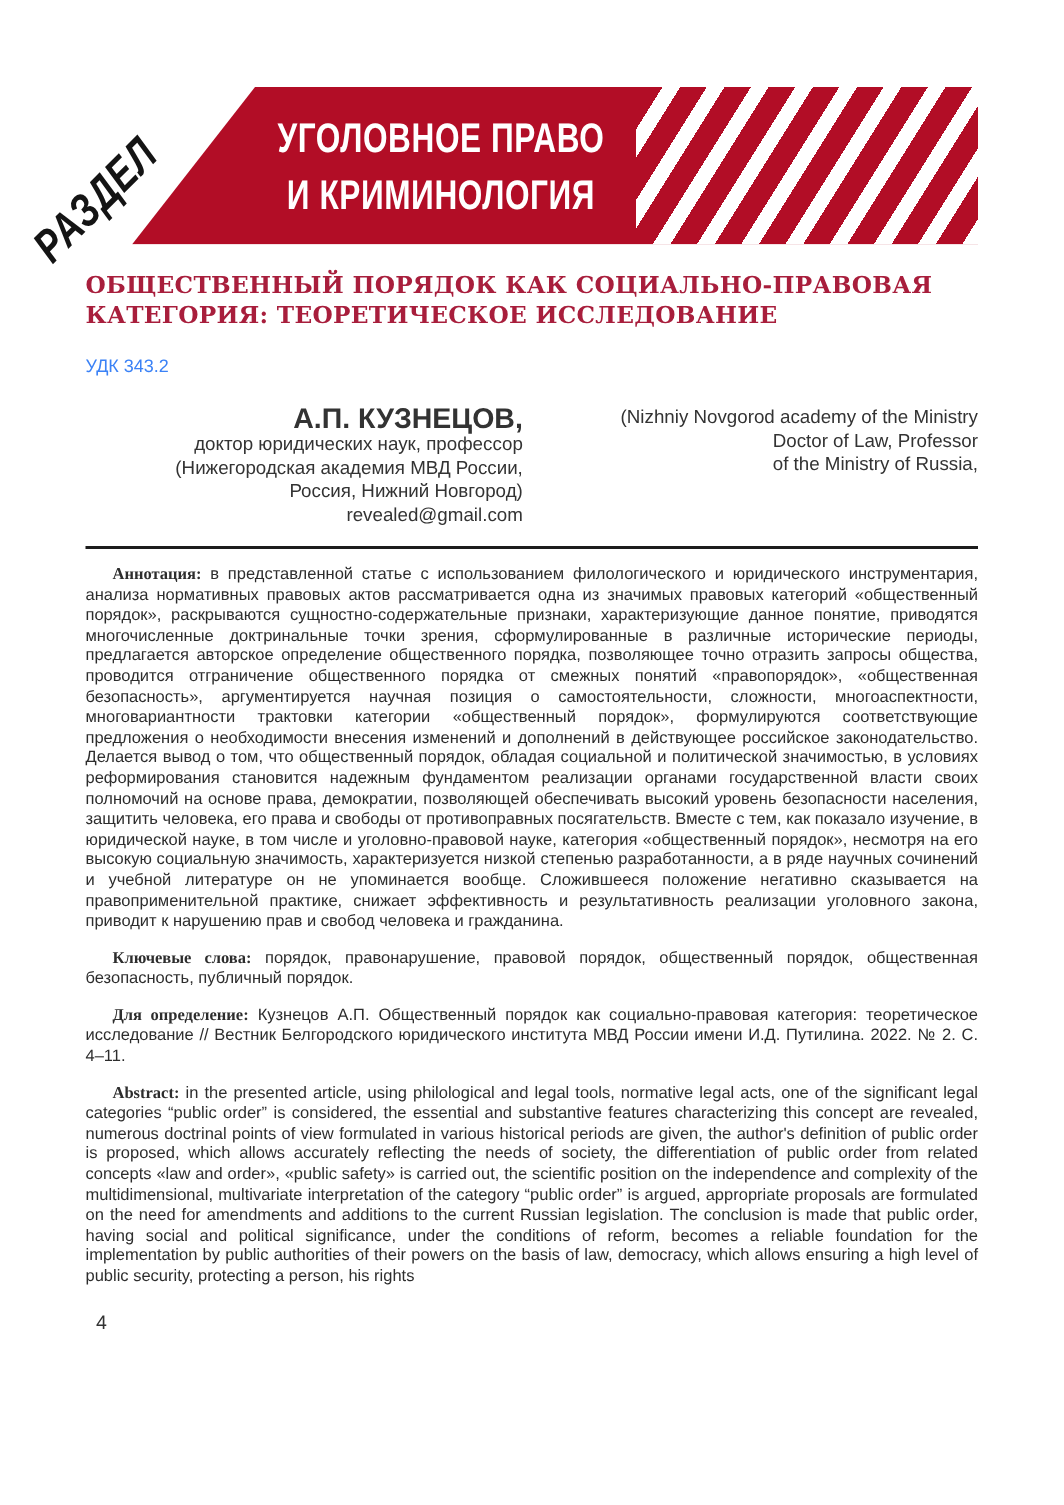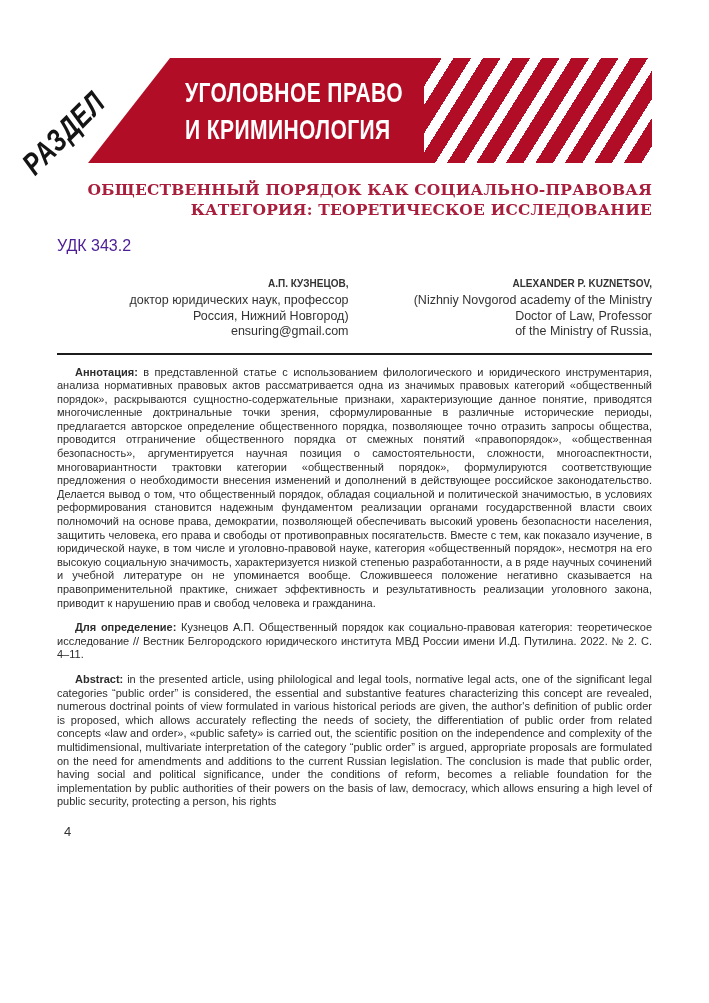--- a/index.html
+++ b/index.html
@@ -11,20 +11,21 @@
     color:#2f2f2f;
     overflow:hidden;
   }
 
   
   .banner-wrap { position:absolute; top:58px; left:57px; width:595px; height:105px; }
   .banner {
     position:absolute; inset:0;
     background:var(--banner-red,#b20d26);
     clip-path:polygon(113px 0, 100% 0, 100% 100%, 31px 100%);
+    text-align:center;
   }
   .banner-stripes {
     position:absolute; top:0; right:0; bottom:0; width:228px;
     background:repeating-linear-gradient(122deg, transparent 0 15px, #ffffff 15px 25px);
   }
   .banner-title {
     position:absolute; left:128px; top:16px;
     color:#ffffff; font-weight:bold; font-size:27px; line-height:37px;
     letter-spacing:.5px; white-space:nowrap;
     transform:scale(.78,1.02); transform-origin:left top;
@@ -35,47 +36,47 @@
     background:#ffffff; padding:3px 10px 1px 6px;
     color:#141414; font-weight:bold; font-style:italic;
     font-size:31px; line-height:31px; white-space:nowrap;
   }
   .section-label .squeeze { display:inline-block; transform:scaleX(.78); transform-origin:left center; letter-spacing:1px; }
 
   
   main { position:absolute; left:57px; top:180px; width:595px; }
 
   .title-ru, .title-en {
-    text-align:right;
+    text-align:left;
     font-family:"DejaVu Serif", serif;
     font-weight:bold;
     color:var(--title-red,#a81e3c);
     font-size:15.5px; line-height:20px;
     letter-spacing:.2px;
   }
   .title-en { margin-top:15px; }
   .t-line { display:block; }
 
-  .udc { margin-top:17px; font-size:16px; color:#4c1d95; }
+  .udc { margin-top:17px; font-size:12px; color:#3b82f6; }
 
   .authors { display:flex; justify-content:space-between; margin-top:20px; }
   .author-col { width:49%; text-align:right; font-size:12.5px; line-height:15.5px; color:#333; }
-  .author-name { display:block; font-weight:bold; font-size:10px; line-height:18px; }
+  .author-name { display:block; font-weight:bold; font-size:19px; line-height:18px; }
   .author-line { display:block; }
 
   .rule { margin-top:13px; border:none; border-top:2px solid #1c1c1c; }
 
   .para {
     margin-top:11px;
     text-align:justify;
     font-size:11px; line-height:13.6px;
     text-indent:18px;
     color:#2d2d2d;
   }
-  .lead { font-weight:bold; }
+  .lead { font-weight:bold;font-family:Liberation Serif, serif; }
 
   .page-number { margin-top:15px; margin-left:7px; font-size:13px; color:#333; }
 </style>
 </head>
 <body>
 
 <header class="banner-wrap">
   <div class="banner">
     <div class="banner-stripes"></div>
     <div class="banner-title">
@@ -95,35 +96,36 @@
     <span class="t-line">КАТЕГОРИЯ: ТЕОРЕТИЧЕСКОЕ ИССЛЕДОВАНИЕ</span>
   </h1>
 
 
   <div class="udc">УДК 343.2</div>
 
   <div class="authors">
     <div class="author-col">
       <span class="author-name">А.П. КУЗНЕЦОВ,</span>
       <span class="author-line">доктор юридических наук, профессор</span>
+      <span class="author-line">(Нижегородская академия МВД России,</span>
       <span class="author-line">Россия, Нижний Новгород)</span>
-      <span class="author-line">ensuring@gmail.com</span>
+      <span class="author-line">revealed@gmail.com</span>
     </div>
     <div class="author-col">
-      <span class="author-name">ALEXANDER P. KUZNETSOV,</span>
       <span class="author-line">(Nizhniy Novgorod academy of the Ministry</span>
       <span class="author-line">Doctor of Law, Professor</span>
       <span class="author-line">of the Ministry of Russia,</span>
     </div>
   </div>
 
   <hr class="rule">
 
   <p class="para"><span class="lead">Аннотация:</span><span> в представленной статье с использованием филологического и юридического инструментария, анализа нормативных правовых актов рассматривается одна из значимых правовых категорий «общественный порядок», раскрываются сущностно-содержательные признаки, характеризующие данное понятие, приводятся многочисленные доктринальные точки зрения, сформулированные в различные исторические периоды, предлагается авторское определение общественного порядка, позволяющее точно отразить запросы общества, проводится отграничение общественного порядка от смежных понятий «правопорядок», «общественная безопасность», аргументируется научная позиция о самостоятельности, сложности, многоаспектности, многовариантности трактовки категории «общественный порядок», формулируются соответствующие предложения о необходимости внесения изменений и дополнений в действующее российское законодательство. Делается вывод о том, что общественный порядок, обладая социальной и политической значимостью, в условиях реформирования становится надежным фундаментом реализации органами государственной власти своих полномочий на основе права, демократии, позволяющей обеспечивать высокий уровень безопасности населения, защитить человека, его права и свободы от противоправных посягательств. Вместе с тем, как показало изучение, в юридической науке, в том числе и уголовно-правовой науке, категория «общественный порядок», несмотря на его высокую социальную значимость, характеризуется низкой степенью разработанности, а в ряде научных сочинений и учебной литературе он не упоминается вообще. Сложившееся положение негативно сказывается на правоприменительной практике, снижает эффективность и результативность реализации уголовного закона, приводит к нарушению прав и свобод человека и гражданина.</span></p>
 
+  <p class="para"><span class="lead">Ключевые слова:</span><span> порядок, правонарушение, правовой порядок, общественный порядок, общественная безопасность, публичный порядок.</span></p>
 
   <p class="para"><span class="lead">Для определение:</span><span> Кузнецов А.П. Общественный порядок как социально-правовая категория: теоретическое исследование // Вестник Белгородского юридического института МВД России имени И.Д. Путилина. 2022. № 2. С. 4–11.</span></p>
 
   <p class="para"><span class="lead">Abstract:</span><span> in the presented article, using philological and legal tools, normative legal acts, one of the significant legal categories “public order” is considered, the essential and substantive features characterizing this concept are revealed, numerous doctrinal points of view formulated in various historical periods are given, the author's definition of public order is proposed, which allows accurately reflecting the needs of society, the differentiation of public order from related concepts «law and order», «public safety» is carried out, the scientific position on the independence and complexity of the multidimensional, multivariate interpretation of the category “public order” is argued, appropriate proposals are formulated on the need for amendments and additions to the current Russian legislation. The conclusion is made that public order, having social and political significance, under the conditions of reform, becomes a reliable foundation for the implementation by public authorities of their powers on the basis of law, democracy, which allows ensuring a high level of public security, protecting a person, his rights</span></p>
 
   <div class="page-number">4</div>
 
 </main>
 
 </body></html>

